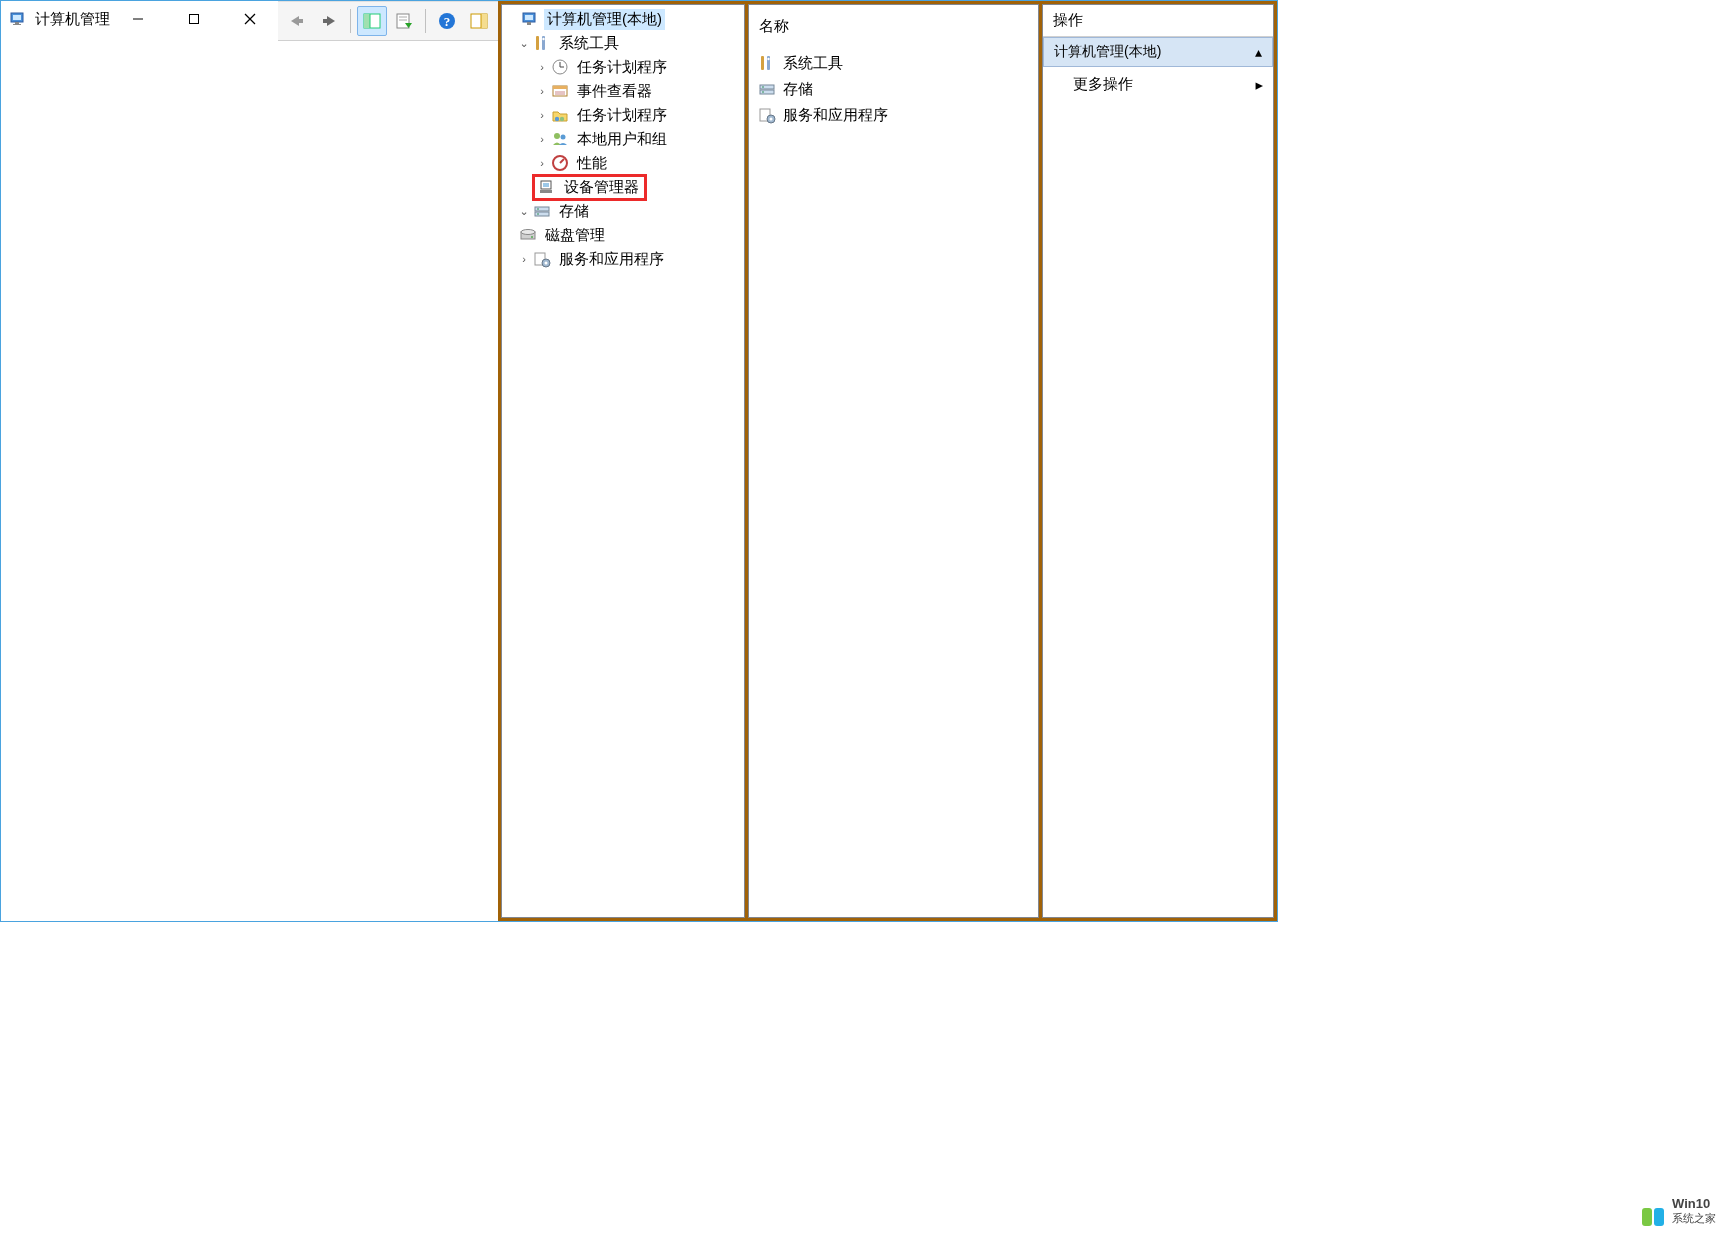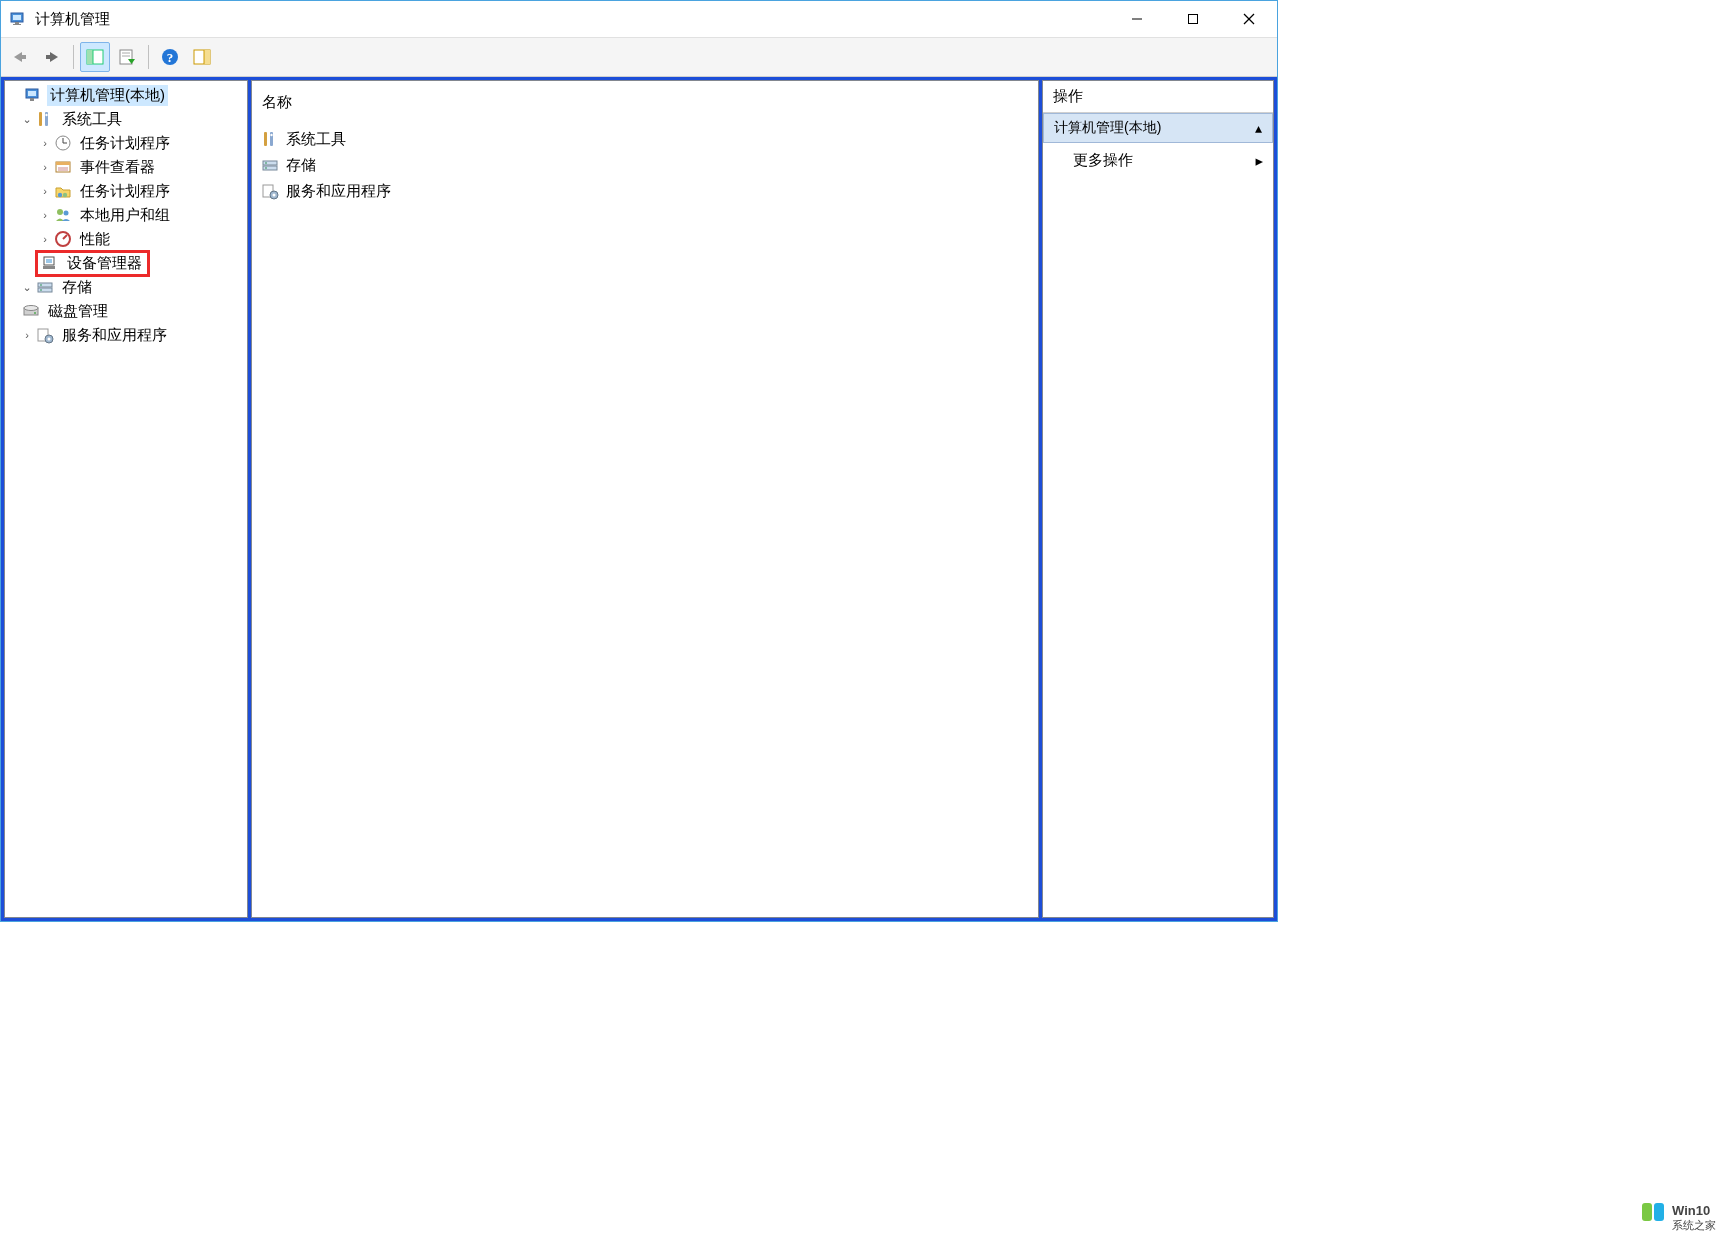--- a/index.html
+++ b/index.html
@@ -1,48 +1,48 @@
 <!DOCTYPE html>
 <html><head>
 <meta charset="utf-8">
 <style>
 html,body{margin:0;padding:0;height:100%;font-family:"Microsoft YaHei","Segoe UI",Tahoma,sans-serif;font-size:15px;color:#000;background:#fff;overflow:hidden}
-.window{width:1276px;height:920px;border:1px solid #4aa3df;background:#fff;display:flex;flex-direction:column;position:relative;margin:0}
+.window{width:1276px;height:920px;border:1px solid #4aa3df;background:#fff;display:flex;flex-direction:row;position:relative;margin:0}
 .titlebar{height:36px;display:flex;align-items:center;padding:0 0 0 8px;background:#fff}
 .titlebar .icon{width:18px;height:18px;margin-right:8px;display:inline-flex;align-items:center;justify-content:center}
 .titlebar .title{flex:1;font-size:15px;color:#000}
 .winbtns{display:flex;height:100%}
 .winbtn{width:56px;height:36px;display:flex;align-items:center;justify-content:center;font-size:14px;color:#333}
 .menubar{height:30px;display:flex;align-items:center;padding:2px 6px;background:#fff;font-size:15px}
 .menuitem{padding:4px 10px}
 .toolbar{height:34px;display:flex;align-items:center;padding:2px 4px;background:#f5f5f5;border-top:1px solid #e1e1e1;border-bottom:1px solid #d0d0d0;gap:2px}
 .toolbtn{width:28px;height:28px;border:1px solid transparent;display:flex;align-items:center;justify-content:center;border-radius:2px}
 .toolbtn.active{border-color:#7eb4ea;background:#cde8ff}
 .tool-sep{width:1px;height:24px;background:#c0c0c0;margin:0 4px}
-.workarea{flex:1;display:flex;min-height:0;padding:3px;gap:3px;background:#1d4ed8}
+.workarea{flex:1;display:flex;min-height:0;padding:3px;gap:3px;background:#a16207}
 .panel{background:#fff;border:1px solid #828790;overflow:auto}
 .tree-panel{width:242px;flex:none}
 .list-panel{flex:1}
 .actions-panel{width:230px;flex:none;display:flex;flex-direction:column}
 .tree{padding:2px 0;font-size:15px}
 .tree-row{display:flex;align-items:center;height:24px;white-space:nowrap}
 .tree-row .expander{width:16px;text-align:center;color:#5a5a5a;font-size:11px;user-select:none}
 .tree-row .ticon{width:20px;height:20px;margin-right:4px;display:inline-flex;align-items:center;justify-content:center;flex:none}
 .tree-row .label{padding:1px 3px}
 .tree-row.selected .label{background:#cde8ff}
 .highlight-box{border:3px solid #ec2a2a;padding:0 2px;margin-left:-2px}
 .list-header{padding:12px 10px;font-size:15px;color:#000;border-bottom:0}
 .list-body{padding:2px 4px}
 .list-row{display:flex;align-items:center;height:26px;gap:6px;padding-left:4px}
 .list-row .ticon{width:20px;height:20px;display:inline-flex;align-items:center;justify-content:center;flex:none}
 .actions-header{padding:6px 10px;font-weight:400;border-bottom:1px solid #d0d0d0;background:#fff}
 .actions-section{background:#d6e5f5;border:1px solid #a0b8d8;margin:0;padding:5px 10px;display:flex;align-items:center;justify-content:space-between;font-size:14px}
 .actions-item{padding:8px 10px 8px 30px;display:flex;align-items:flex-end;justify-content:space-between;font-size:15px}
 svg{display:block}
-.footer-mark{position:fixed;right:8px;bottom:5px;display:flex;align-items:flex-start;gap:6px;font-size:13px;color:#444}
+.footer-mark{position:fixed;right:8px;bottom:12px;display:flex;align-items:flex-end;gap:6px;font-size:13px;color:#444}
 .footer-mark .logo{display:flex}
 .footer-mark .logo span{width:10px;height:18px;border-radius:3px;margin-right:2px}
 </style>
 </head>
 <body>
 
 <div class="window">
 
   <div class="titlebar">
     <span class="icon">

